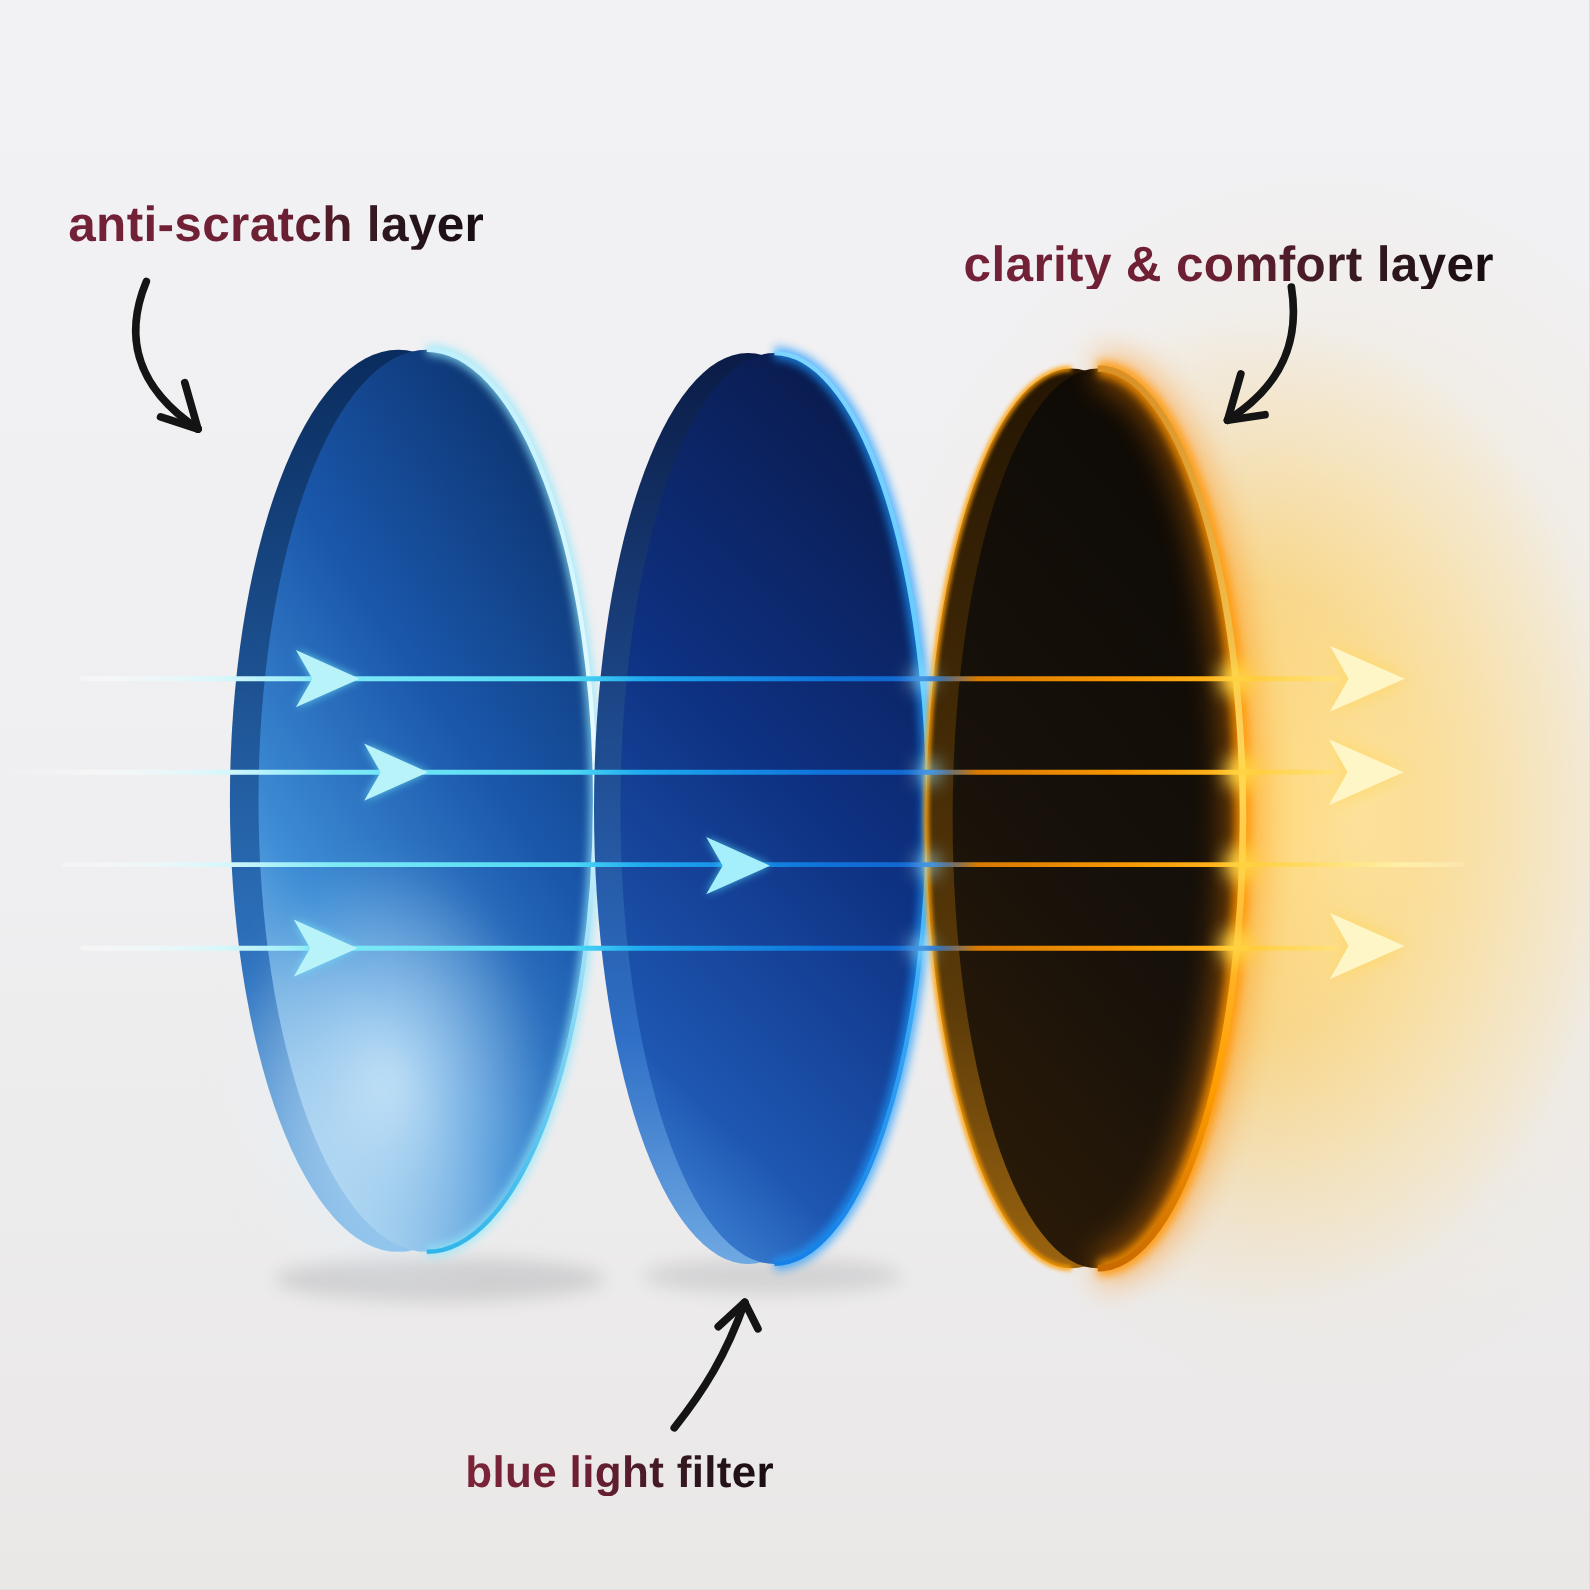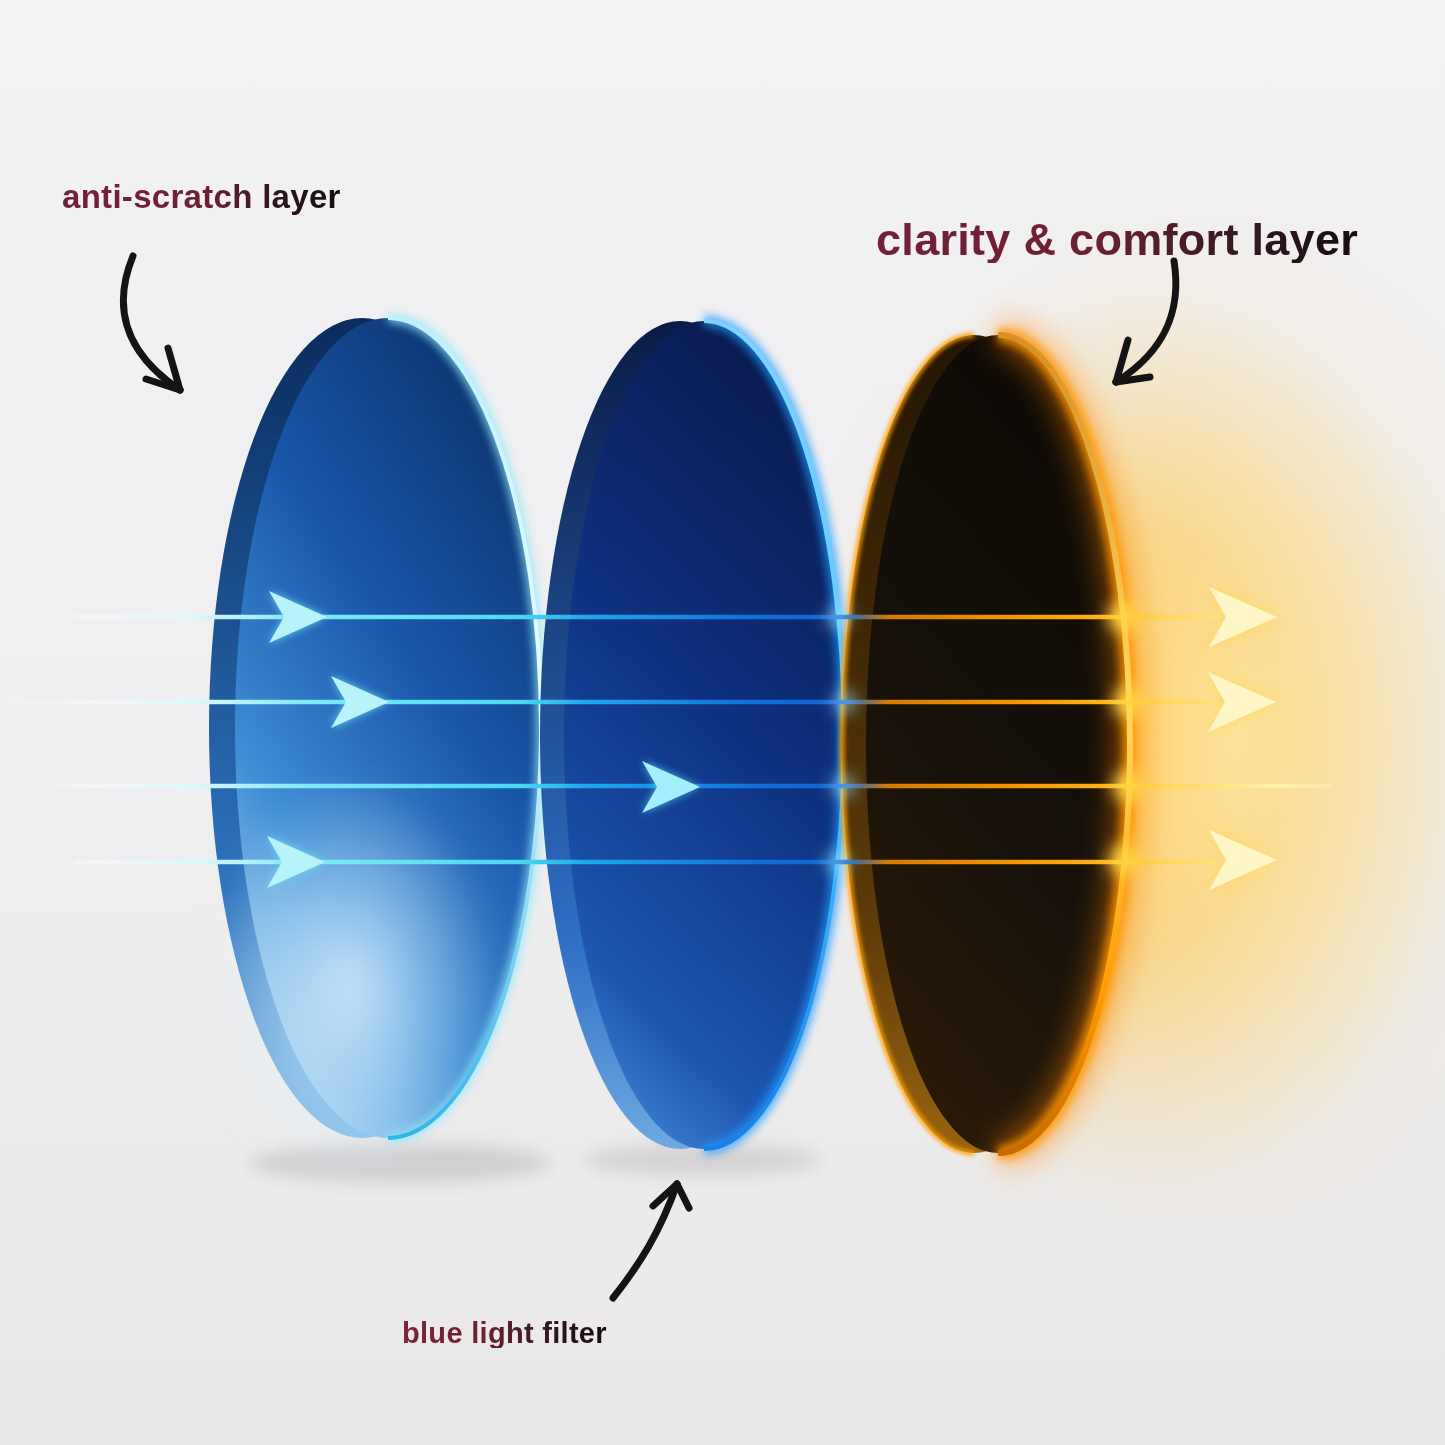--- a/index.html
+++ b/index.html
@@ -22,23 +22,23 @@
   @supports (-webkit-background-clip: text) or (background-clip: text){
     .label{
       color:transparent;
       -webkit-background-clip:text;
       background-clip:text;
     }
     #label-anti{background-image:linear-gradient(90deg,#732138 0%,#6d2033 52%,#2a161d 78%,#170d12 100%);}
     #label-clarity{background-image:linear-gradient(90deg,#732138 0%,#6d2033 45%,#351a22 75%,#150c10 100%);}
     #label-blue{background-image:linear-gradient(90deg,#7b2438 0%,#6d2033 40%,#2c161d 75%,#170d12 100%);}
   }
-  #label-anti{left:62px;top:180px;font-size:33px;}
+  #label-anti{left:62px;top:180px;font-size:45px;}
   #label-clarity{left:876px;top:180px;font-size:45px;margin-top:36px;}
-  #label-blue{left:402px;top:1318px;font-size:29px;}
+  #label-blue{left:423px;top:1318px;font-size:40px;}
 </style>
 </head>
 <body>
 
 <div id="canvas">
 
   <svg id="scene" viewBox="0 0 1445 1445" aria-hidden="true">
     <defs>
 
       <linearGradient id="gA" x1="0.72" y1="0.02" x2="0.2" y2="0.98">

